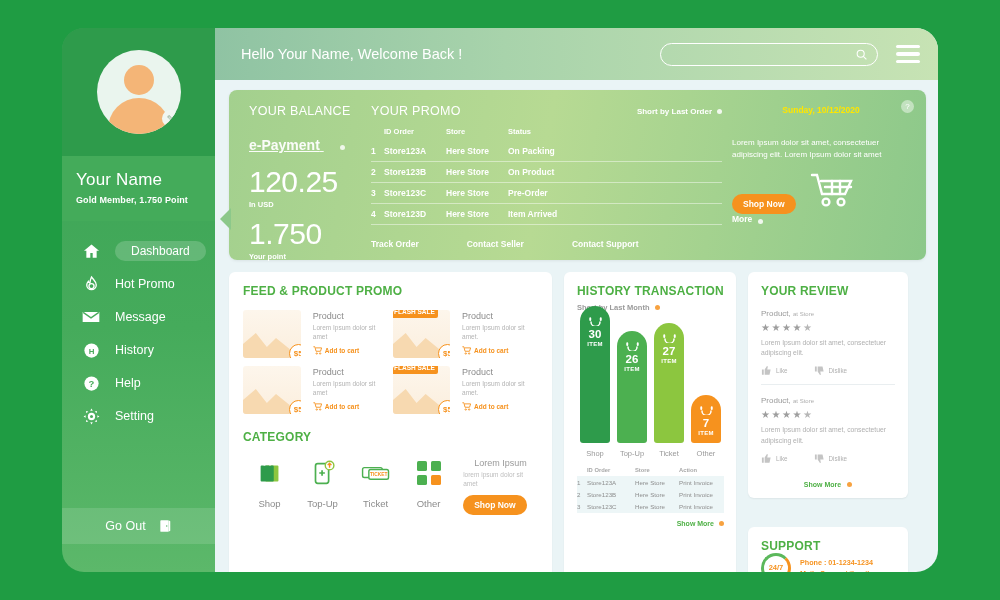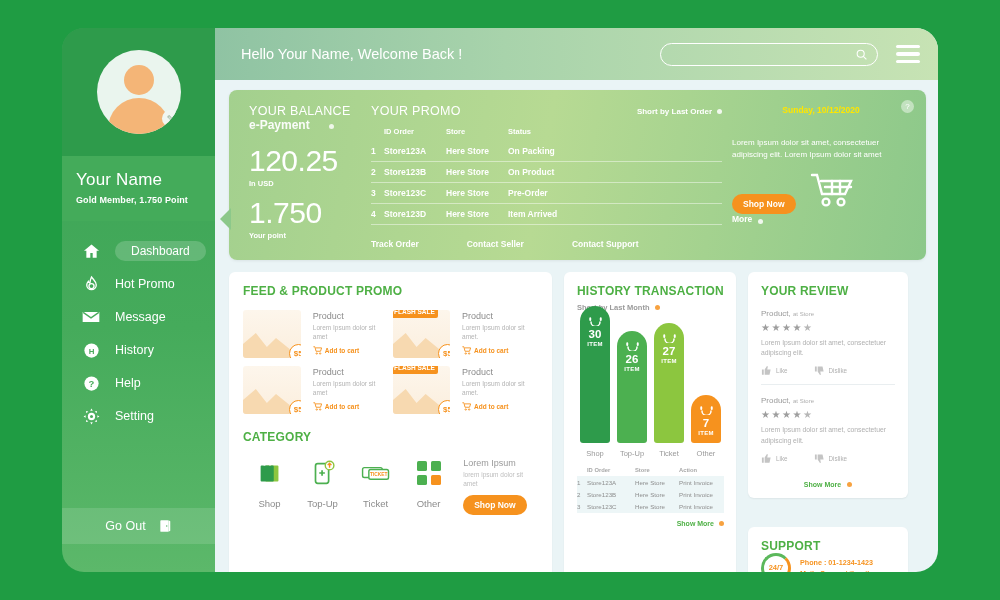--- a/index.html
+++ b/index.html
@@ -90,21 +90,21 @@
     background: linear-gradient(100deg,#a3d08e 0%,#b7da93 45%,#8cc88a 100%);
     padding: 14px 16px 16px 20px; display: flex; color: #fff;
     box-shadow: 0 1px 3px rgba(0,0,0,.07);
   }
   .balance-card::before {
     content:""; position:absolute; left:-9px; top:118px;
     border-top: 11px solid transparent; border-bottom: 11px solid transparent;
     border-right: 11px solid #8cc88a;
   }
   .sect-cap { font-size: 12.5px; letter-spacing: .3px; }
-  .sub-cap { font-size: 12px; font-weight: bold; margin-top: 0; opacity: .95; }
+  .sub-cap { font-size: 14px; font-weight: bold; margin-top: 19px; opacity: .95; text-decoration: underline; }
   .col-balance { width: 118px; }
   .big-num { font-size: 30px; font-weight: 300; letter-spacing: -.5px; line-height: 1; }
   .num1 { margin-top: 14px; }
   .num2 { margin-top: 10px; }
   .tiny { font-size: 7.5px; font-weight: bold; margin-top: 3px; }
 
   .col-order { flex: 1; padding-left: 4px; }
   .order-head { display: flex; align-items: center; }
   .sortby { margin-left: auto; font-size: 8px; font-weight: bold; display:flex; align-items:center; gap:5px; cursor:pointer; }
   .dot { width: 5px; height: 5px; background: #fff; border-radius: 50%; display: inline-block; opacity: .85;}
@@ -162,21 +162,21 @@
   .prod-desc { font-size: 6.5px; color: #b3b3b3; line-height: 1.4; margin-top: 2px; }
   .addcart { display: flex; align-items: center; gap: 3px; margin-top: 5px; cursor: pointer; }
   .addcart span { font-size: 6.5px; font-weight: bold; color: #f6921e; }
 
   .category { margin-top: 16px; }
   .cat-row { display: flex; align-items: flex-start; margin-top: 12px; }
   .cat { width: 54px; text-align: center; cursor: pointer; }
   .cat-ico { height: 34px; display: flex; align-items: center; justify-content: center; }
   .cat-label { font-size: 9.5px; color: #8b8b8b; margin-top: 8px; }
   .cat-promo { margin-left: 8px; padding-top: 2px; }
-  .cat-promo h4 { font-size: 9px; color: #9a9a9a; font-weight: normal; }
+  .cat-promo h4 { font-size: 9px; color: #9a9a9a; font-weight: normal; text-align: center; }
   .cat-promo p { font-size: 6.5px; color: #bdbdbd; line-height: 1.4; margin-top: 2px; }
 
   
   .history { width: 172px; padding: 12px 12px 10px 13px; }
   .hist-sub { font-size: 7.5px; color: #9a9a9a; font-weight: bold; margin-top: 5px; display: flex; align-items: center; gap: 5px; }
   .hist-sub .dot { background: #f6921e; }
   .chart { display: flex; align-items: flex-end; justify-content: space-between;
     height: 137px; margin-top: 9px; padding: 0 3px; }
   .bar-wrap { width: 30px; text-align: center; }
   .bar {
@@ -704,21 +704,21 @@
               <span>Show More</span>
               <span class="dot"></span>
             </div>
           </div>
 
           <div class="card support">
             <div class="card-title">SUPPORT</div>
             <div class="contact">
               <div class="badge247">24/7</div>
               <div class="contact-lines">
-                <div>Phone : 01-1234-1423</div>
+                <div>Phone : 01-1234-1234</div>
                 <div>Mail    : Support@mail.com</div>
               </div>
             </div>
 
           </div>
 
         </div>
       </div>
     </div>
   </div>

